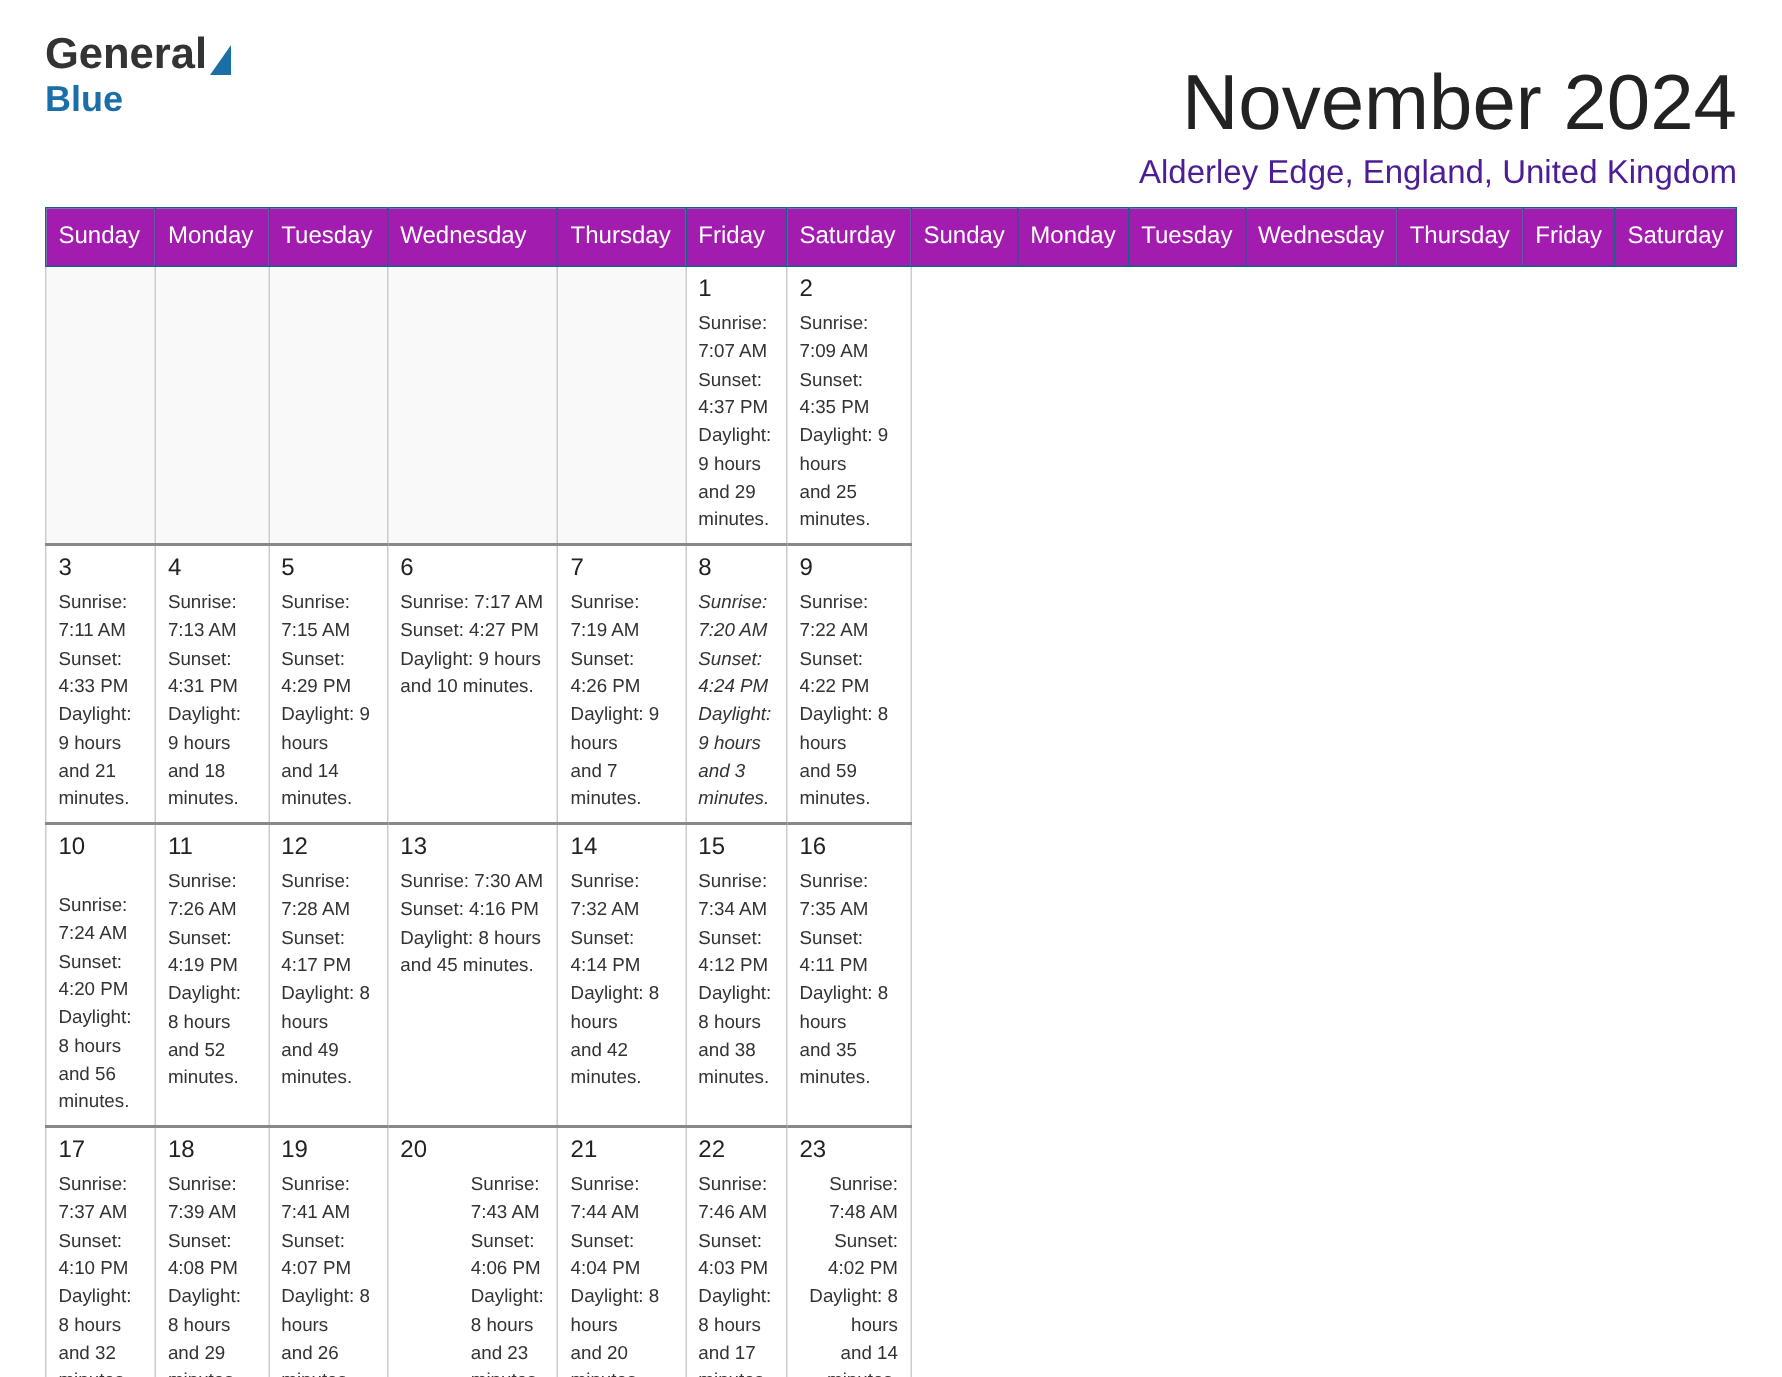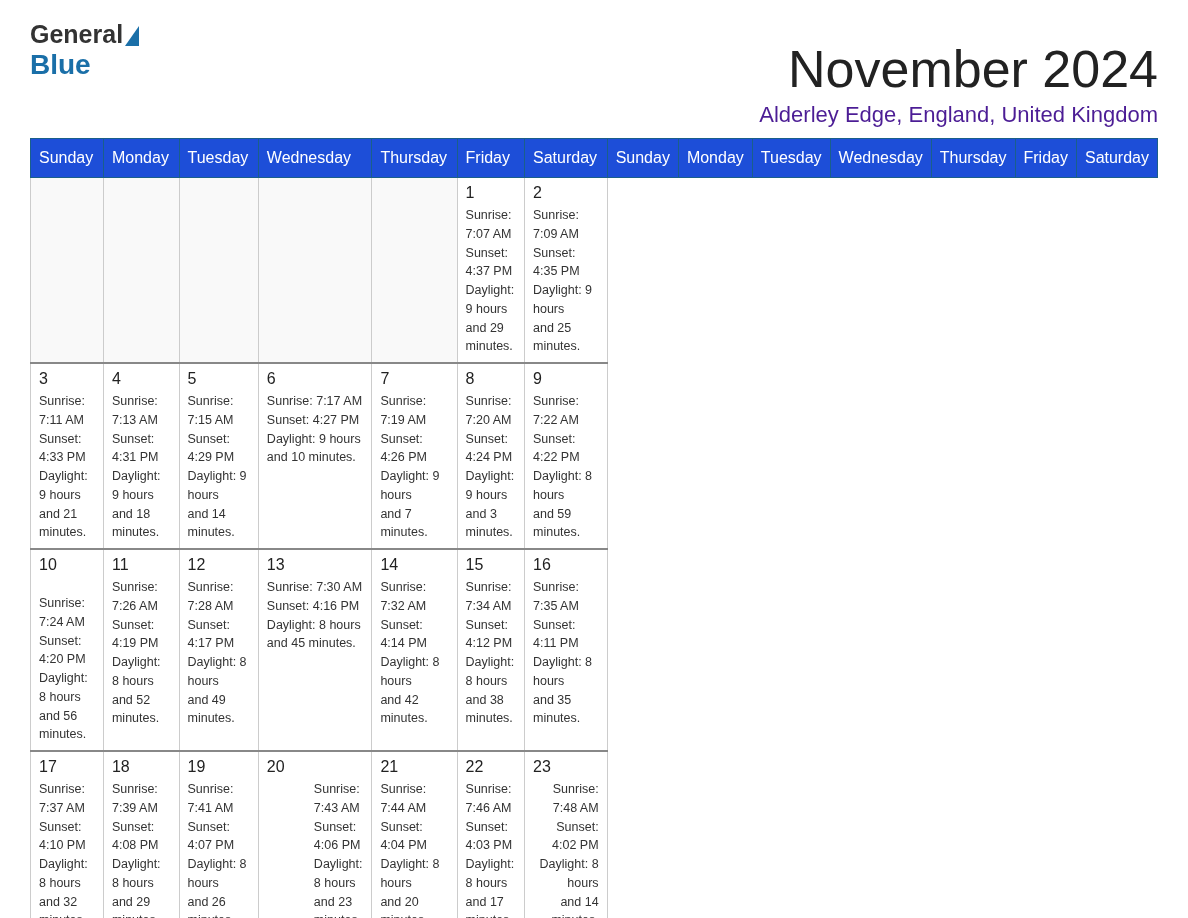--- a/index.html
+++ b/index.html
@@ -15,26 +15,26 @@
       justify-content: space-between;
       align-items: flex-start;
       margin-bottom: 10px;
     }
     .logo {
       display: flex;
       align-items: center;
       gap: 0;
     }
     .logo-text-general {
-      font-size: 25px;
+      font-size: 29px;
       font-weight: bold;
       color: #333;
     }
     .logo-text-blue {
-      font-size: 28px;
+      font-size: 24px;
       font-weight: bold;
       color: #1a6fa8;
     }
     .logo-right {
       display: flex;
       flex-direction: column;
       align-items: flex-start;
     }
     .logo-row1 {
       display: flex;
@@ -54,21 +54,21 @@
       font-size: 22px;
       color: #4c1d95;
       margin-top: 4px;
     }
     table {
       width: 100%;
       border-collapse: collapse;
       margin-top: 10px;
     }
     th {
-      background-color: #1d4ed8;
+      background-color: #a21caf;
       color: white;
       padding: 10px 8px;
       text-align: left;
       font-size: 16px;
       font-weight: normal;
       border: 1px solid #1a5f8a;
     }
     td {
       vertical-align: top;
       padding: 6px 8px;
@@ -204,21 +204,21 @@
         </td>
         <td>
           <span class="day-number">7</span>
           <div class="day-info" style="white-space: pre-line;">Sunrise: 7:19 AM
 Sunset: 4:26 PM
 Daylight: 9 hours
 and 7 minutes.</div>
         </td>
         <td>
           <span class="day-number">8</span>
-          <div class="day-info" style="white-space: pre-line;">Sunrise: 7:20 AM
+          <div class="day-info" style="white-space: pre-line; font-style: italic;">Sunrise: 7:20 AM
 Sunset: 4:24 PM
 Daylight: 9 hours
 and 3 minutes.</div>
         </td>
         <td>
           <span class="day-number">9</span>
           <div class="day-info" style="white-space: pre-line;">Sunrise: 7:22 AM
 Sunset: 4:22 PM
 Daylight: 8 hours
 and 59 minutes.</div>

